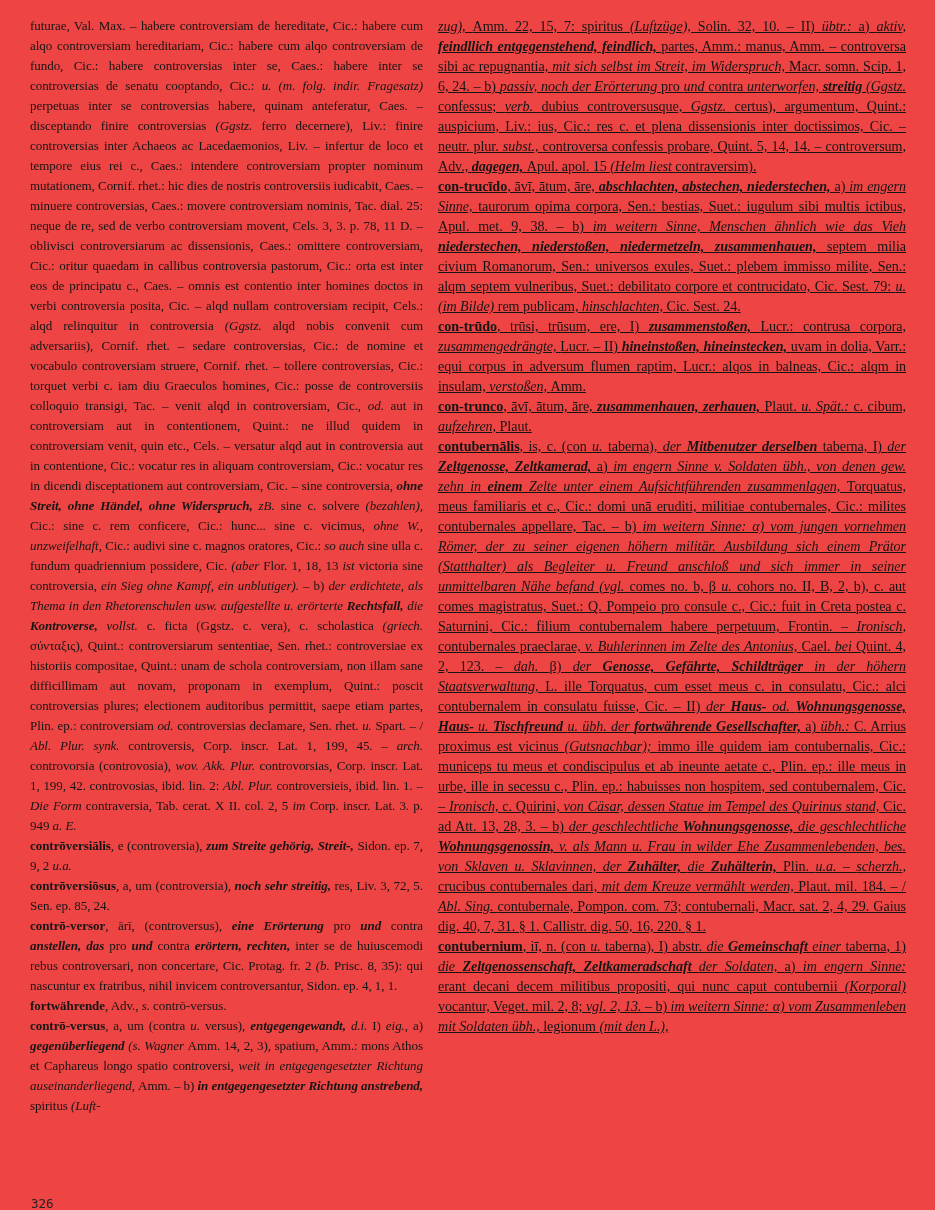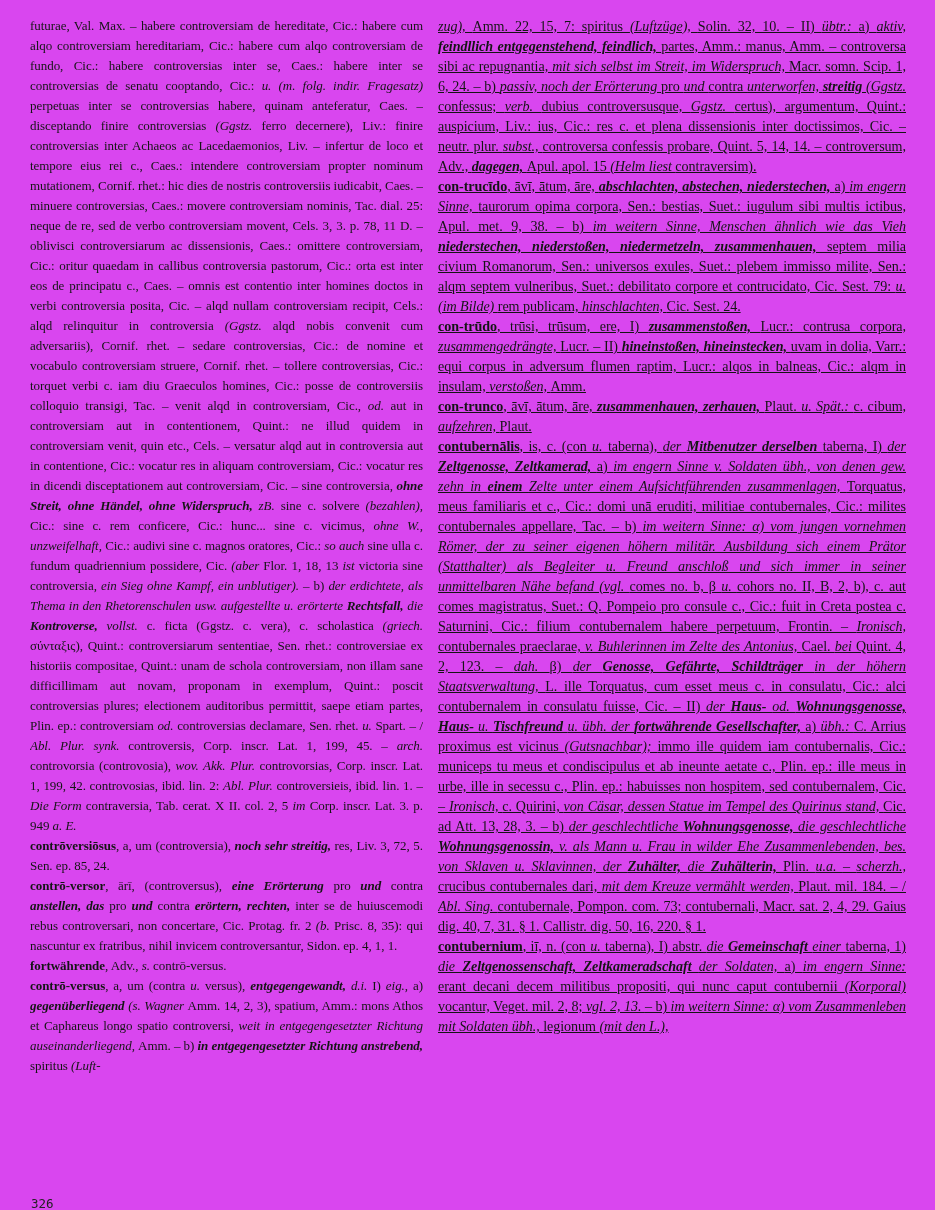--- a/index.html
+++ b/index.html
@@ -1,20 +1,20 @@
 <!DOCTYPE html>
 <html lang="de"><head>
 <meta charset="utf-8">
 <style>
   html,body{margin:0;padding:0;background:#e8e8e8;}
   .page{
     position:relative;
     width:935px;height:1210px;
     margin:0 auto;
-    background:#d946ef;
+    background:#ef4444;
     color:#151515;
     font-family:"Liberation Serif","DejaVu Serif",serif;
     overflow:hidden;
   }
   .col{position:absolute;top:16px;height:1152px;overflow:hidden;}
   #col-left{left:30px;width:393px;font-size:13px;}
   #col-right{left:438px;width:468px;font-size:14.1px;text-decoration:underline;}
   .col p{
     margin:0;
     text-align:justify;
@@ -33,20 +33,21 @@
     color:#222;
     margin-top:28px;
   }
 </style>
 </head>
 <body>
 
 <div class="page">
   <div id="col-left" class="col">
       <p><span class="seg-r">futurae, Val. Max. – habere controversiam de hereditate, Cic.: habere cum alqo controversiam hereditariam, Cic.: habere cum alqo controversiam de fundo, Cic.: habere controversias inter se, Caes.: habere inter se controversias de senatu cooptando, Cic.: </span><span class="seg-i">u. (m. folg. indir. Fragesatz) </span><span class="seg-r">perpetuas inter se controversias habere, quinam anteferatur, Caes. – disceptando finire controversias </span><span class="seg-i">(Ggstz. </span><span class="seg-r">ferro decernere), Liv.: finire controversias inter Achaeos ac Lacedaemonios, Liv. – infertur de loco et tempore eius rei c., Caes.: intendere controversiam propter nominum mutationem, Cornif. rhet.: hic dies de nostris controversiis iudicabit, Caes. – minuere controversias, Caes.: movere controversiam nominis, Tac. dial. 25: neque de re, sed de verbo controversiam movent, Cels. 3, 3. p. 78, 11 D. – oblivisci controversiarum ac dissensionis, Caes.: omittere controversiam, Cic.: oritur quaedam in callibus controversia pastorum, Cic.: orta est inter eos de principatu c., Caes. – omnis est contentio inter homines doctos in verbi controversia posita, Cic. – alqd nullam controversiam recipit, Cels.: alqd relinquitur in controversia </span><span class="seg-i">(Ggstz. </span><span class="seg-r">alqd nobis convenit cum adversariis), Cornif. rhet. – sedare controversias, Cic.: de nomine et vocabulo controversiam struere, Cornif. rhet. – tollere controversias, Cic.: torquet verbi c. iam diu Graeculos homines, Cic.: posse de controversiis colloquio transigi, Tac. – venit alqd in controversiam, Cic., </span><span class="seg-i">od. </span><span class="seg-r">aut in controversiam aut in contentionem, Quint.: ne illud quidem in controversiam venit, quin etc., Cels. – versatur alqd aut in controversia aut in contentione, Cic.: vocatur res in aliquam controversiam, Cic.: vocatur res in dicendi disceptationem aut controversiam, Cic. – sine controversia, </span><span class="seg-bi">ohne Streit, ohne Händel, ohne Widerspruch, </span><span class="seg-i">zB. </span><span class="seg-r">sine c. solvere </span><span class="seg-i">(bezahlen), </span><span class="seg-r">Cic.: sine c. rem conficere, Cic.: hunc... sine c. vicimus, </span><span class="seg-i">ohne W., unzweifelhaft, </span><span class="seg-r">Cic.: audivi sine c. magnos oratores, Cic.: </span><span class="seg-i">so auch </span><span class="seg-r">sine ulla c. fundum quadriennium possidere, Cic. </span><span class="seg-i">(aber </span><span class="seg-r">Flor. 1, 18, 13 </span><span class="seg-i">ist </span><span class="seg-r">victoria sine controversia, </span><span class="seg-i">ein Sieg ohne Kampf, ein unblutiger). </span><span class="seg-r">– b) </span><span class="seg-i">der erdichtete, als Thema in den Rhetorenschulen usw. aufgestellte u. erörterte </span><span class="seg-bi">Rechtsfall, </span><span class="seg-i">die </span><span class="seg-bi">Kontroverse, </span><span class="seg-i">vollst. </span><span class="seg-r">c. ficta (Ggstz. c. vera), c. scholastica </span><span class="seg-i">(griech. </span><span class="seg-r">σύνταξις), Quint.: controversiarum sententiae, Sen. rhet.: controversiae ex historiis compositae, Quint.: unam de schola controversiam, non illam sane difficillimam aut novam, proponam in exemplum, Quint.: poscit controversias plures; electionem auditoribus permittit, saepe etiam partes, Plin. ep.: controversiam </span><span class="seg-i">od. </span><span class="seg-r">controversias declamare, Sen. rhet. </span><span class="seg-i">u. </span><span class="seg-r">Spart. – / </span><span class="seg-i">Abl. Plur. synk. </span><span class="seg-r">controversis, Corp. inscr. Lat. 1, 199, 45. – </span><span class="seg-i">arch. </span><span class="seg-r">controvorsia (controvosia), </span><span class="seg-i">wov. Akk. Plur. </span><span class="seg-r">controvorsias, Corp. inscr. Lat. 1, 199, 42. controvosias, ibid. lin. 2: </span><span class="seg-i">Abl. Plur. </span><span class="seg-r">controversieis, ibid. lin. 1. – </span><span class="seg-i">Die Form </span><span class="seg-r">contraversia, Tab. cerat. X II. col. 2, 5 </span><span class="seg-i">im </span><span class="seg-r">Corp. inscr. Lat. 3. p. 949 </span><span class="seg-i">a. E.</span></p>
+      <p><span class="seg-b">contrōversiālis</span><span class="seg-r">, e (controversia), </span><span class="seg-bi">zum Streite gehörig, Streit-, </span><span class="seg-r">Sidon. ep. 7, 9, 2 </span><span class="seg-i">u.a.</span></p>
       <p><span class="seg-b">contrōversiōsus</span><span class="seg-r">, a, um (controversia), </span><span class="seg-bi">noch sehr streitig, </span><span class="seg-r">res, Liv. 3, 72, 5. Sen. ep. 85, 24.</span></p>
       <p><span class="seg-b">contrō-versor</span><span class="seg-r">, ārī, (controversus), </span><span class="seg-bi">eine Erörterung </span><span class="seg-r">pro </span><span class="seg-bi">und </span><span class="seg-r">contra </span><span class="seg-bi">anstellen, das </span><span class="seg-r">pro </span><span class="seg-bi">und </span><span class="seg-r">contra </span><span class="seg-bi">erörtern, rechten, </span><span class="seg-r">inter se de huiuscemodi rebus controversari, non concertare, Cic. Protag. fr. 2 </span><span class="seg-i">(b. </span><span class="seg-r">Prisc. 8, 35): qui nascuntur ex fratribus, nihil invicem controversantur, Sidon. ep. 4, 1, 1.</span></p>
       <p><span class="seg-b">fortwährende</span><span class="seg-r">, Adv., </span><span class="seg-i">s. </span><span class="seg-r">contrō-versus.</span></p>
       <p><span class="seg-b">contrō-versus</span><span class="seg-r">, a, um (contra </span><span class="seg-i">u. </span><span class="seg-r">versus), </span><span class="seg-bi">entgegengewandt, </span><span class="seg-i">d.i. </span><span class="seg-r">I) </span><span class="seg-i">eig., </span><span class="seg-r">a) </span><span class="seg-bi">gegenüberliegend </span><span class="seg-i">(s. Wagner </span><span class="seg-r">Amm. 14, 2, 3), spatium, Amm.: mons Athos et Caphareus longo spatio controversi, </span><span class="seg-i">weit in entgegengesetzter Richtung auseinanderliegend, </span><span class="seg-r">Amm. – b) </span><span class="seg-bi">in entgegengesetzter Richtung anstrebend, </span><span class="seg-r">spiritus </span><span class="seg-i">(Luft-</span></p>
     </div>
   <div id="col-right" class="col">
       <p><span class="seg-i">zug), </span><span class="seg-r">Amm. 22, 15, 7: spiritus </span><span class="seg-i">(Luftzüge), </span><span class="seg-r">Solin. 32, 10. – II) </span><span class="seg-i">übtr.: </span><span class="seg-r">a) </span><span class="seg-i">aktiv, </span><span class="seg-bi">feindllich entgegenstehend, feindlich, </span><span class="seg-r">partes, Amm.: manus, Amm. – controversa sibi ac repugnantia, </span><span class="seg-i">mit sich selbst im Streit, im Widerspruch, </span><span class="seg-r">Macr. somn. Scip. 1, 6, 24. – b) </span><span class="seg-i">passiv, noch der Erörterung </span><span class="seg-r">pro </span><span class="seg-i">und </span><span class="seg-r">contra </span><span class="seg-i">unterworfen, </span><span class="seg-bi">streitig </span><span class="seg-i">(Ggstz. </span><span class="seg-r">confessus; </span><span class="seg-i">verb. </span><span class="seg-r">dubius controversusque, </span><span class="seg-i">Ggstz. </span><span class="seg-r">certus), argumentum, Quint.: auspicium, Liv.: ius, Cic.: res c. et plena dissensionis inter doctissimos, Cic. – neutr. plur. </span><span class="seg-i">subst., </span><span class="seg-r">controversa confessis probare, Quint. 5, 14, 14. – controversum, Adv., </span><span class="seg-bi">dagegen, </span><span class="seg-r">Apul. apol. 15 </span><span class="seg-i">(Helm liest </span><span class="seg-r">contraversim).</span></p>
       <p><span class="seg-b">con-trucīdo</span><span class="seg-r">, āvī, ātum, āre, </span><span class="seg-bi">abschlachten, abstechen, niederstechen, </span><span class="seg-r">a) </span><span class="seg-i">im engern Sinne, </span><span class="seg-r">taurorum opima corpora, Sen.: bestias, Suet.: iugulum sibi multis ictibus, Apul. met. 9, 38. – b) </span><span class="seg-i">im weitern Sinne, Menschen ähnlich wie das Vieh </span><span class="seg-bi">niederstechen, niederstoßen, niedermetzeln, zusammenhauen, </span><span class="seg-r">septem milia civium Romanorum, Sen.: universos exules, Suet.: plebem immisso milite, Sen.: alqm septem vulneribus, Suet.: debilitato corpore et contrucidato, Cic. Sest. 79: </span><span class="seg-i">u. (im Bilde) </span><span class="seg-r">rem publicam, </span><span class="seg-i">hinschlachten, </span><span class="seg-r">Cic. Sest. 24.</span></p>
       <p><span class="seg-b">con-trūdo</span><span class="seg-r">, trūsi, trūsum, ere, I) </span><span class="seg-bi">zusammenstoßen, </span><span class="seg-r">Lucr.: contrusa corpora, </span><span class="seg-i">zusammengedrängte, </span><span class="seg-r">Lucr. – II) </span><span class="seg-bi">hineinstoßen, hineinstecken, </span><span class="seg-r">uvam in dolia, Varr.: equi corpus in adversum flumen raptim, Lucr.: alqos in balneas, Cic.: alqm in insulam, </span><span class="seg-i">verstoßen, </span><span class="seg-r">Amm.</span></p>
       <p><span class="seg-b">con-trunco</span><span class="seg-r">, āvī, ātum, āre, </span><span class="seg-bi">zusammenhauen, zerhauen, </span><span class="seg-r">Plaut. </span><span class="seg-i">u. Spät.: </span><span class="seg-r">c. cibum, </span><span class="seg-i">aufzehren, </span><span class="seg-r">Plaut.</span></p>

